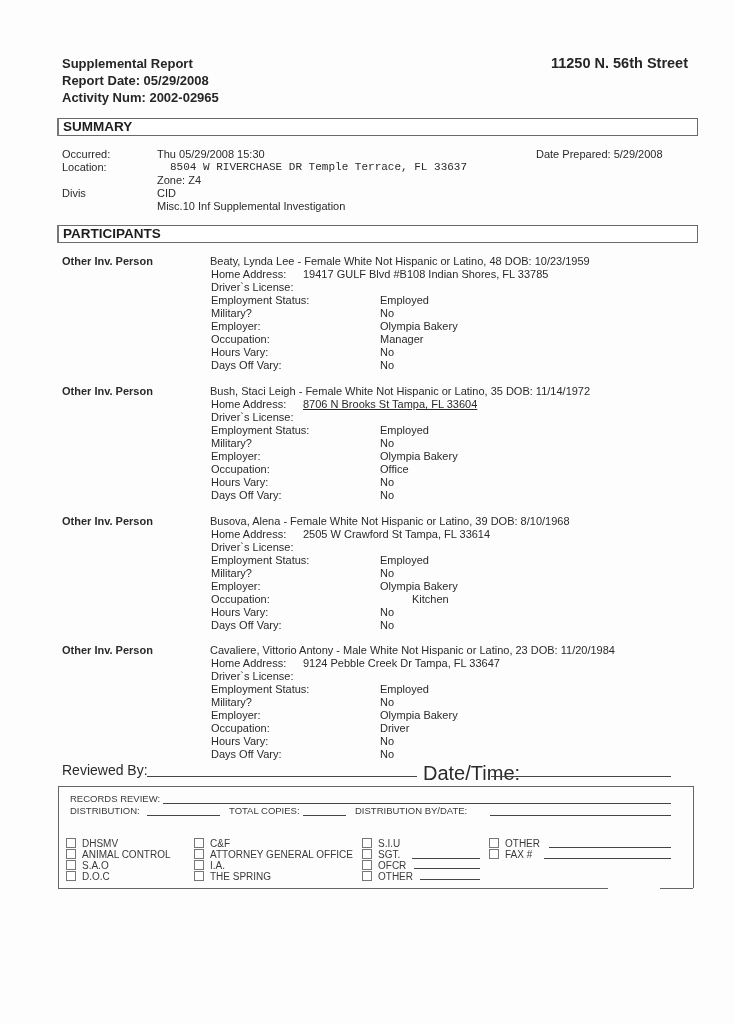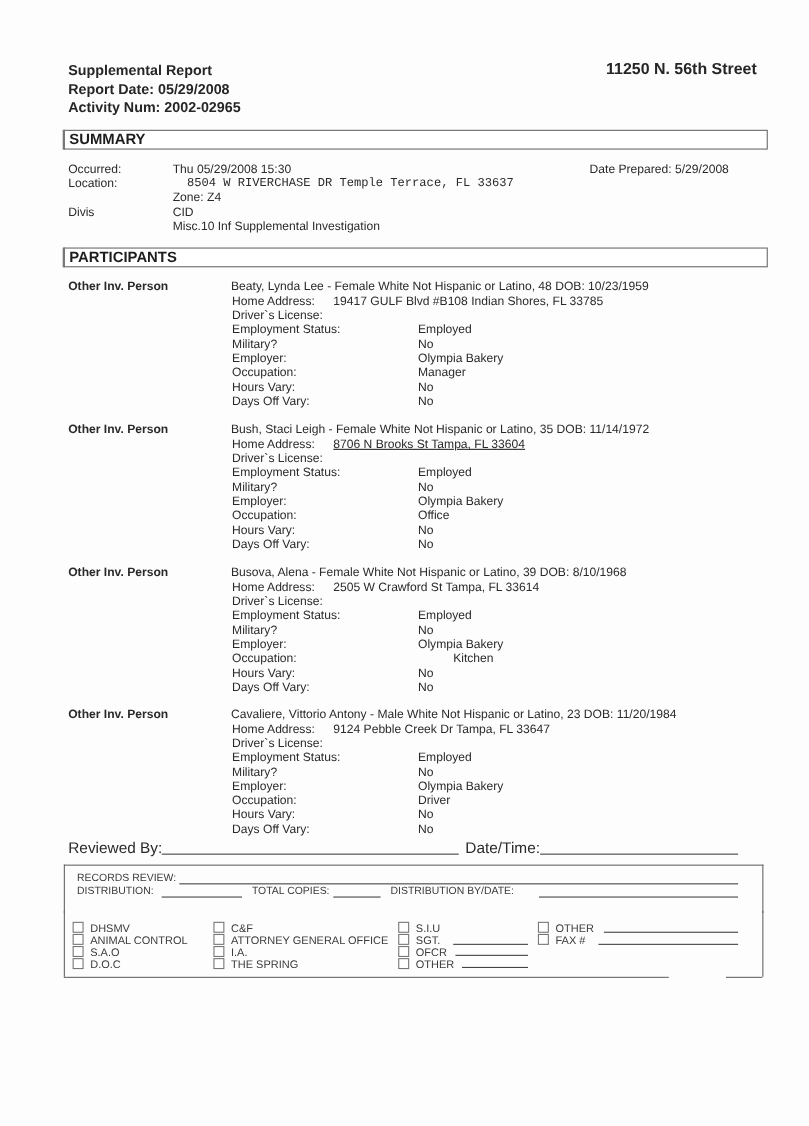--- a/index.html
+++ b/index.html
@@ -128,21 +128,21 @@
   <div class="row lbl" style="top:722px;">Occupation:</div>
   <div class="row val" style="top:722px;">Driver</div>
   <div class="row lbl" style="top:735px;">Hours Vary:</div>
   <div class="row val" style="top:735px;">No</div>
   <div class="row lbl" style="top:748px;">Days Off Vary:</div>
   <div class="row val" style="top:748px;">No</div>
 </div>
 
 <div class="abs reviewed">Reviewed By:</div>
 <div class="line" style="left:147px; top:776px; width:270px;"></div>
-<div class="abs" style="left:423px; top:762px; font-size:14px; color:#2a2a2a;">Date/Time:</div>
+<div class="abs" style="left:423px; top:762px; font-size:20px; color:#2a2a2a;">Date/Time:</div>
 <div class="line" style="left:491px; top:776px; width:180px;"></div>
 
 <div class="abs formbox"></div>
 <div class="abs formbox2"></div>
 <div class="line" style="left:58px; top:888px; width:550px; border-color:#666;"></div>
 <div class="line" style="left:660px; top:888px; width:33px; border-color:#666;"></div>
 
 <div class="row tiny" style="left:70px; top:793px;">RECORDS REVIEW:</div>
 <div class="line" style="left:163px; top:803px; width:508px;"></div>
 <div class="row tiny" style="left:70px; top:805px;">DISTRIBUTION:</div>

